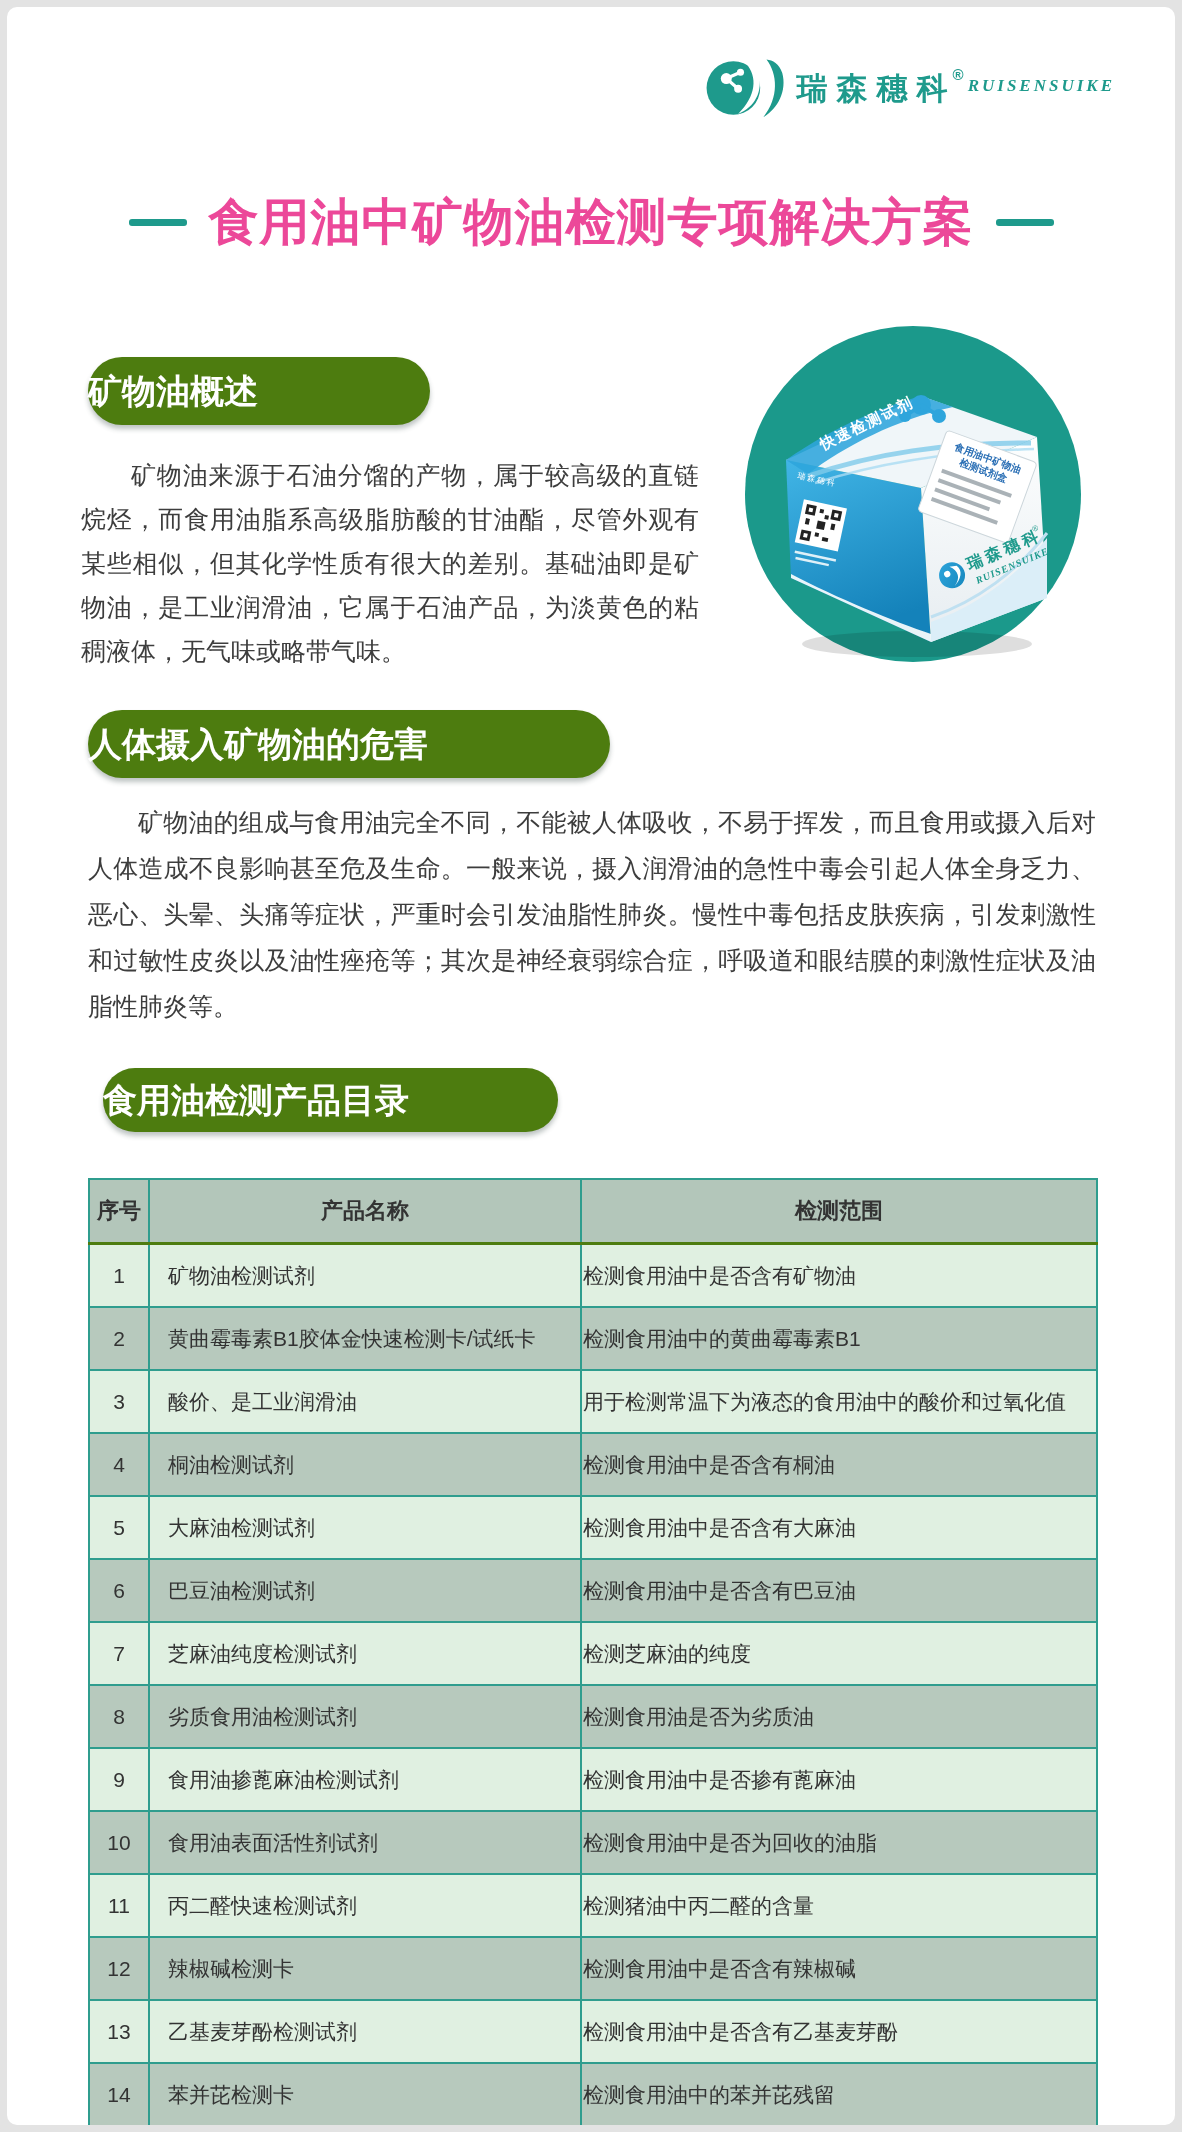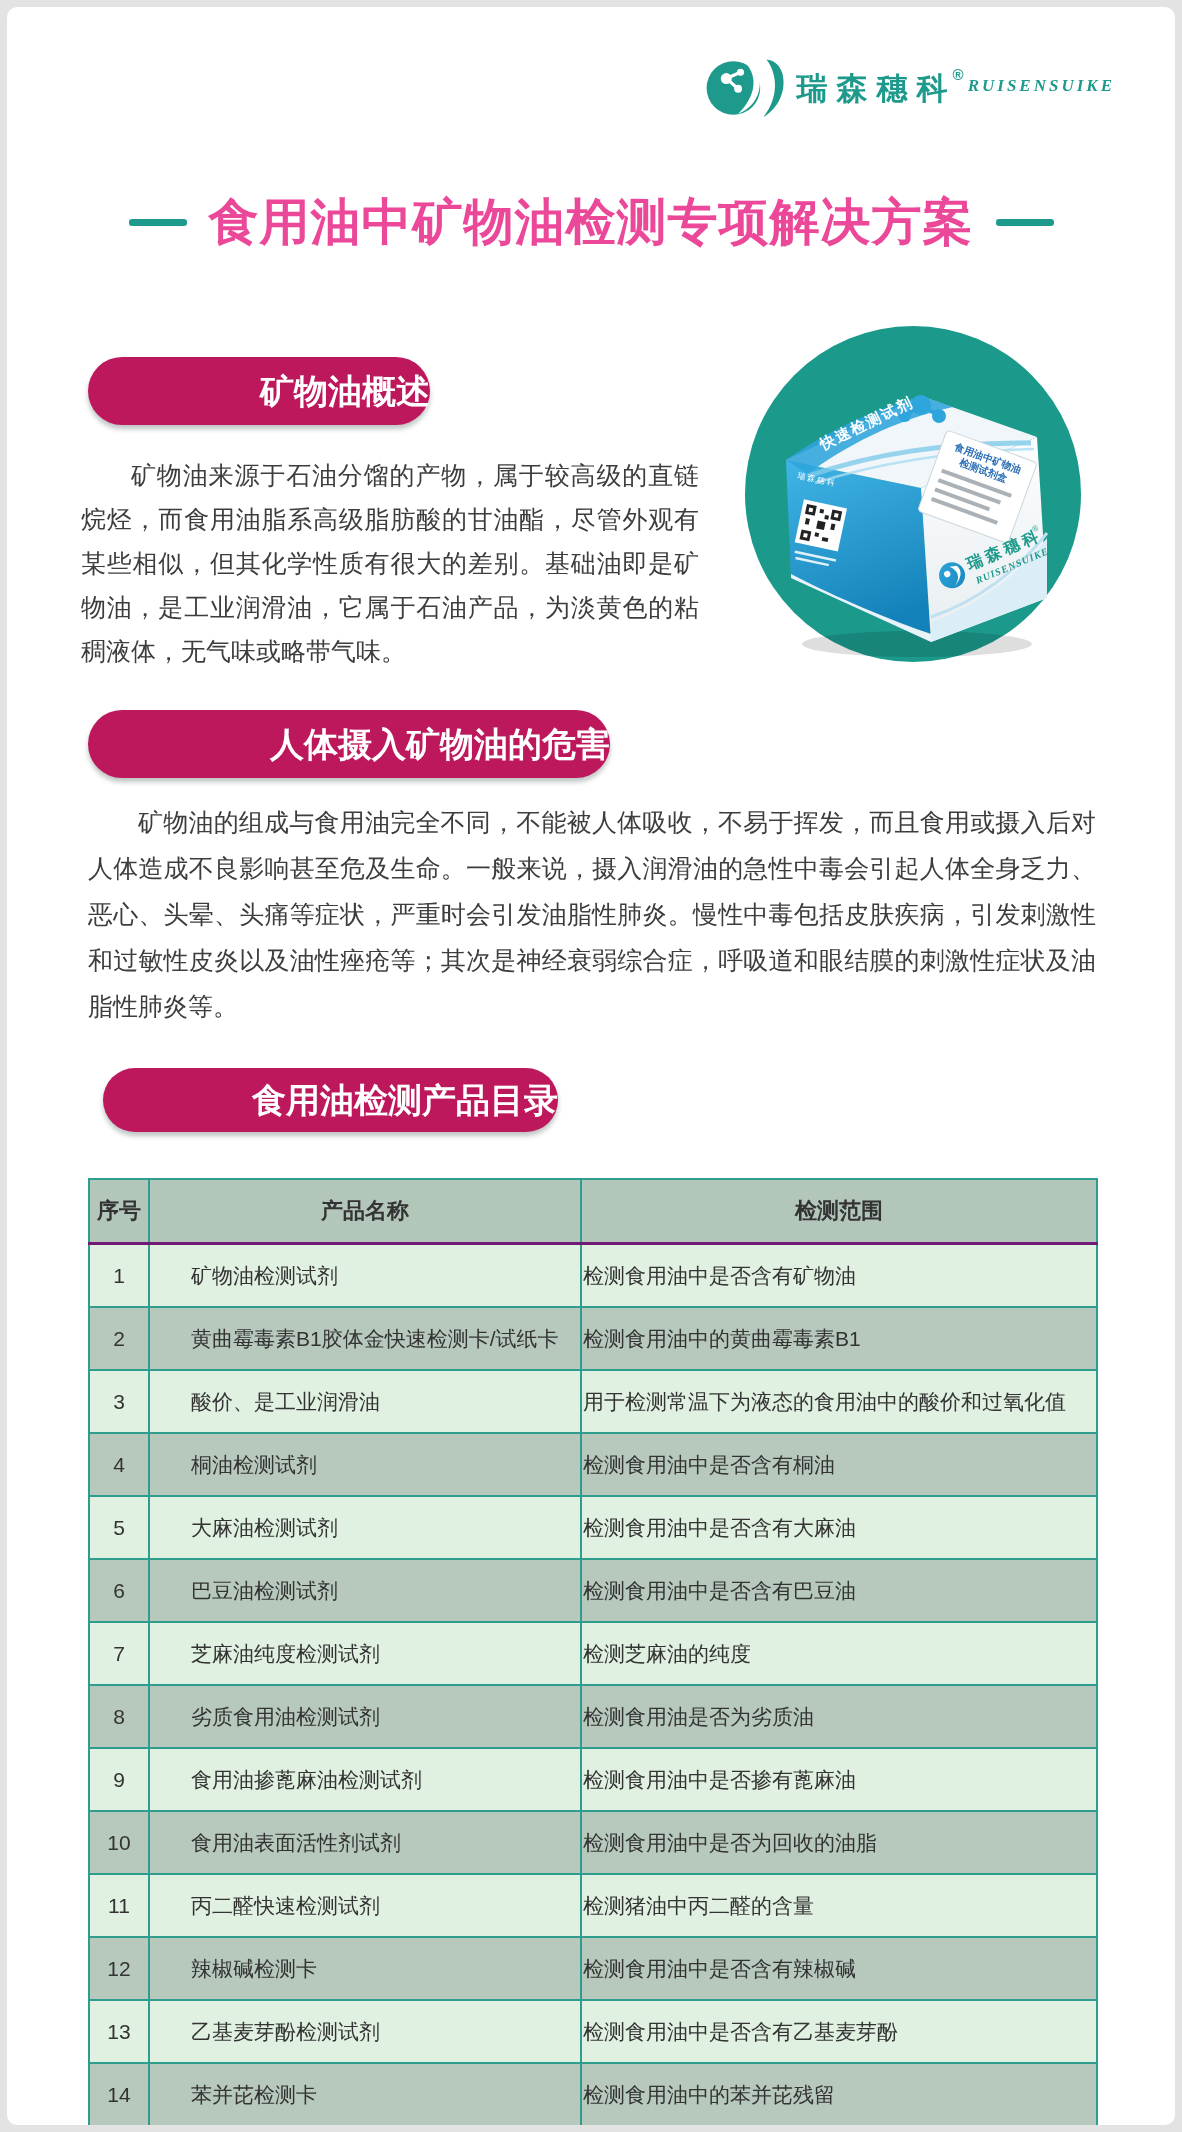--- a/index.html
+++ b/index.html
@@ -20,22 +20,22 @@
   .logo-cn .reg{font-size:15px;vertical-align:top;letter-spacing:0;position:relative;top:-6px;left:-4px;}
   .logo-en{font-size:17px;font-weight:bold;font-style:italic;color:#1e9a8c;
     font-family:"Liberation Serif","DejaVu Serif",serif;letter-spacing:3px;margin-top:4px;}
   
   .title{position:absolute;top:182px;left:0;width:100%;text-align:center;white-space:nowrap;}
   .title-text{font-size:50px;font-weight:bold;color:#ec4899;letter-spacing:1px;vertical-align:middle;}
   .dash{display:inline-block;width:58px;height:7px;background:#1e9a8c;border-radius:3px;
     vertical-align:middle;margin:0 22px;}
   
   .badge{
-    position:absolute;background:#be185d;color:#ffffff;font-weight:bold;
-    font-size:34px;height:68px;line-height:68px;text-align:right;
+    position:absolute;background:#4d7c0f;color:#ffffff;font-weight:bold;
+    font-size:34px;height:68px;line-height:68px;text-align:left;
     border-radius:34px;box-shadow:0 4px 5px rgba(40,60,55,.3);
   }
   .badge1{left:81px;top:350px;width:342px;}
   .badge2{left:81px;top:703px;width:522px;}
   .badge3{left:96px;top:1061px;width:455px;height:64px;line-height:64px;border-radius:32px;}
   
   .para{position:absolute;color:#3d3d3d;text-align:justify;text-indent:2em;}
   .para1{left:74px;top:446px;width:618px;font-size:25px;line-height:44px;}
   .para2{left:81px;top:792px;width:1008px;font-size:25px;line-height:46px;}
   
@@ -44,25 +44,25 @@
   .catalog{
     position:absolute;left:81px;top:1171px;width:1008px;
     border-collapse:collapse;table-layout:fixed;
   }
   .catalog col.c1{width:60px;} .catalog col.c2{width:432px;} .catalog col.c3{width:516px;}
   .catalog th,.catalog td{
     border:2px solid #2f9d8e;color:#333333;overflow:hidden;white-space:nowrap;
   }
   .catalog th{
     background:#b3c6ba;height:60px;font-size:22px;font-weight:bold;text-align:center;
-    border-bottom:3px solid #701a75;
+    border-bottom:3px solid #4d7c0f;
   }
   .catalog td{height:59px;font-size:21px;font-weight:normal;}
   .catalog td.num{text-align:center;}
-  .catalog td.name{padding-left:41px;}
+  .catalog td.name{padding-left:18px;}
   .catalog td.range{}
   .catalog tr.odd td{background:#e0f0e1;}
   .catalog tr.even td{background:#b7c9bd;}
 </style>
 </head>
 <body>
 
 <div class="page">
 
   <div class="logo">

